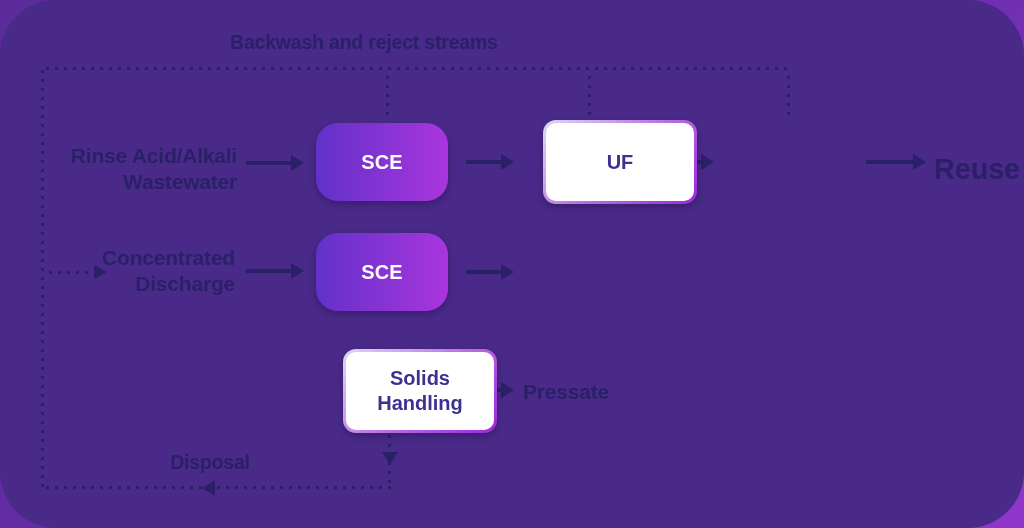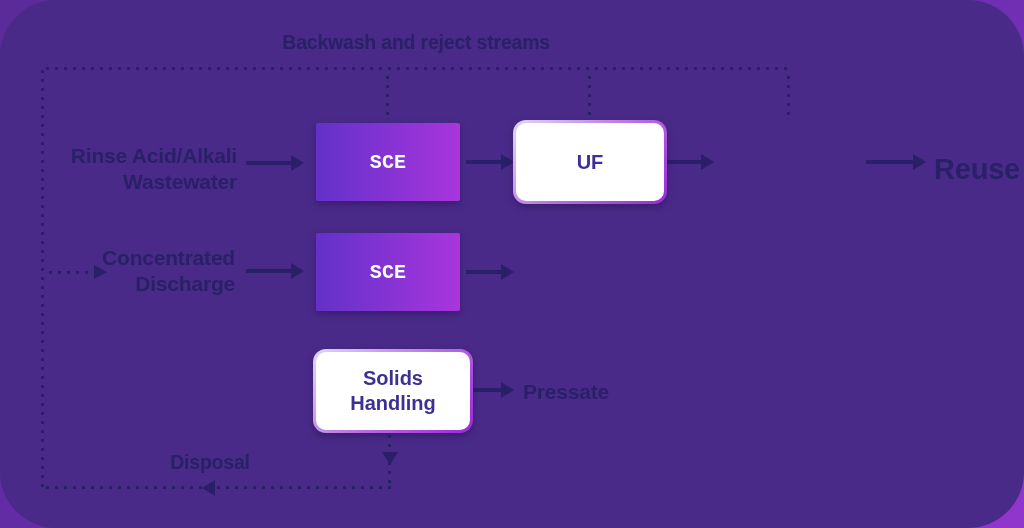--- a/index.html
+++ b/index.html
@@ -31,27 +31,27 @@
   .tri-right{border-top:7px solid transparent;border-bottom:7px solid transparent;border-left:13px solid var(--ink);}
   .tri-left{border-top:8px solid transparent;border-bottom:8px solid transparent;border-right:13px solid var(--ink);}
   .tri-down{border-left:8px solid transparent;border-right:8px solid transparent;border-top:13px solid var(--ink);}
 
   
   .arrow{position:absolute;height:16px;display:flex;align-items:center;}
   .arrow .shaft{flex:1;height:3.5px;background:var(--ink);}
   .arrow .head{width:0;height:0;border-top:8px solid transparent;border-bottom:8px solid transparent;border-left:13px solid var(--ink);}
 
   
-  .node{position:absolute;width:144px;height:78px;border-radius:2px;display:flex;align-items:center;justify-content:center;
-        font-size:20px;font-weight:700;letter-spacing:0.2px;font-family:Liberation Mono, monospace;}
+  .node{position:absolute;width:132px;height:78px;border-radius:22px;display:flex;align-items:center;justify-content:center;
+        font-size:20px;font-weight:700;letter-spacing:0.2px;}
   .node-grad{background:linear-gradient(90deg,var(--node-grad-start),var(--node-grad-end));color:var(--node-text);
         box-shadow:0 3px 7px rgba(25,5,60,0.35);}
   .node-white-wrap{position:absolute;width:154px;height:84px;padding:0;border-radius:13px;
         background:linear-gradient(135deg,var(--white-node-border-start) 0%,#b76ae2 55%,var(--white-node-border-end) 100%);
-        box-shadow:0 3px 7px rgba(25,5,60,0.35);}
+        box-shadow:0 3px 7px rgba(25,5,60,0.35);margin-left:30px;}
   .node-white-inner{position:absolute;inset:3px;background:#ffffff;border-radius:10px;
         display:flex;align-items:center;justify-content:center;color:var(--white-node-text);
         font-size:20px;font-weight:700;text-align:center;white-space:pre-line;line-height:1.25;}
 </style>
 </head>
 <body>
 
 <div class="stage">
   <div class="panel"></div>
 
@@ -99,26 +99,26 @@
 
   <div class="node node-grad" style="left:316px;top:123px;">
     <span>SCE</span>
   </div>
   <div class="node-white-wrap" style="left:513px;top:120px;">
     <div class="node-white-inner">UF</div>
   </div>
   <div class="node node-grad" style="left:316px;top:233px;">
     <span>SCE</span>
   </div>
-  <div class="node-white-wrap" style="left:313px;top:349px;padding-left:6px;">
+  <div class="node-white-wrap" style="left:313px;top:349px;">
     <div class="node-white-inner">Solids
 Handling</div>
   </div>
 
-  <div class="txt title" style="left:230px;top:30px;width:320px;text-align:right;">Backwash and reject streams</div>
+  <div class="txt title" style="left:230px;top:30px;width:320px;text-align:left;">Backwash and reject streams</div>
   <div class="txt stream" style="left:37px;top:143px;width:200px;text-align:right;">Rinse Acid/Alkali
 Wastewater</div>
   <div class="txt stream" style="left:35px;top:245px;width:200px;text-align:right;">Concentrated
 Discharge</div>
   <div class="txt big" style="left:934px;top:151px;">Reuse</div>
   <div class="txt stream" style="left:523px;top:379px;">Pressate</div>
   <div class="txt title" style="left:150px;top:450px;width:120px;text-align:center;">Disposal</div>
 </div>
 
 </body></html>

